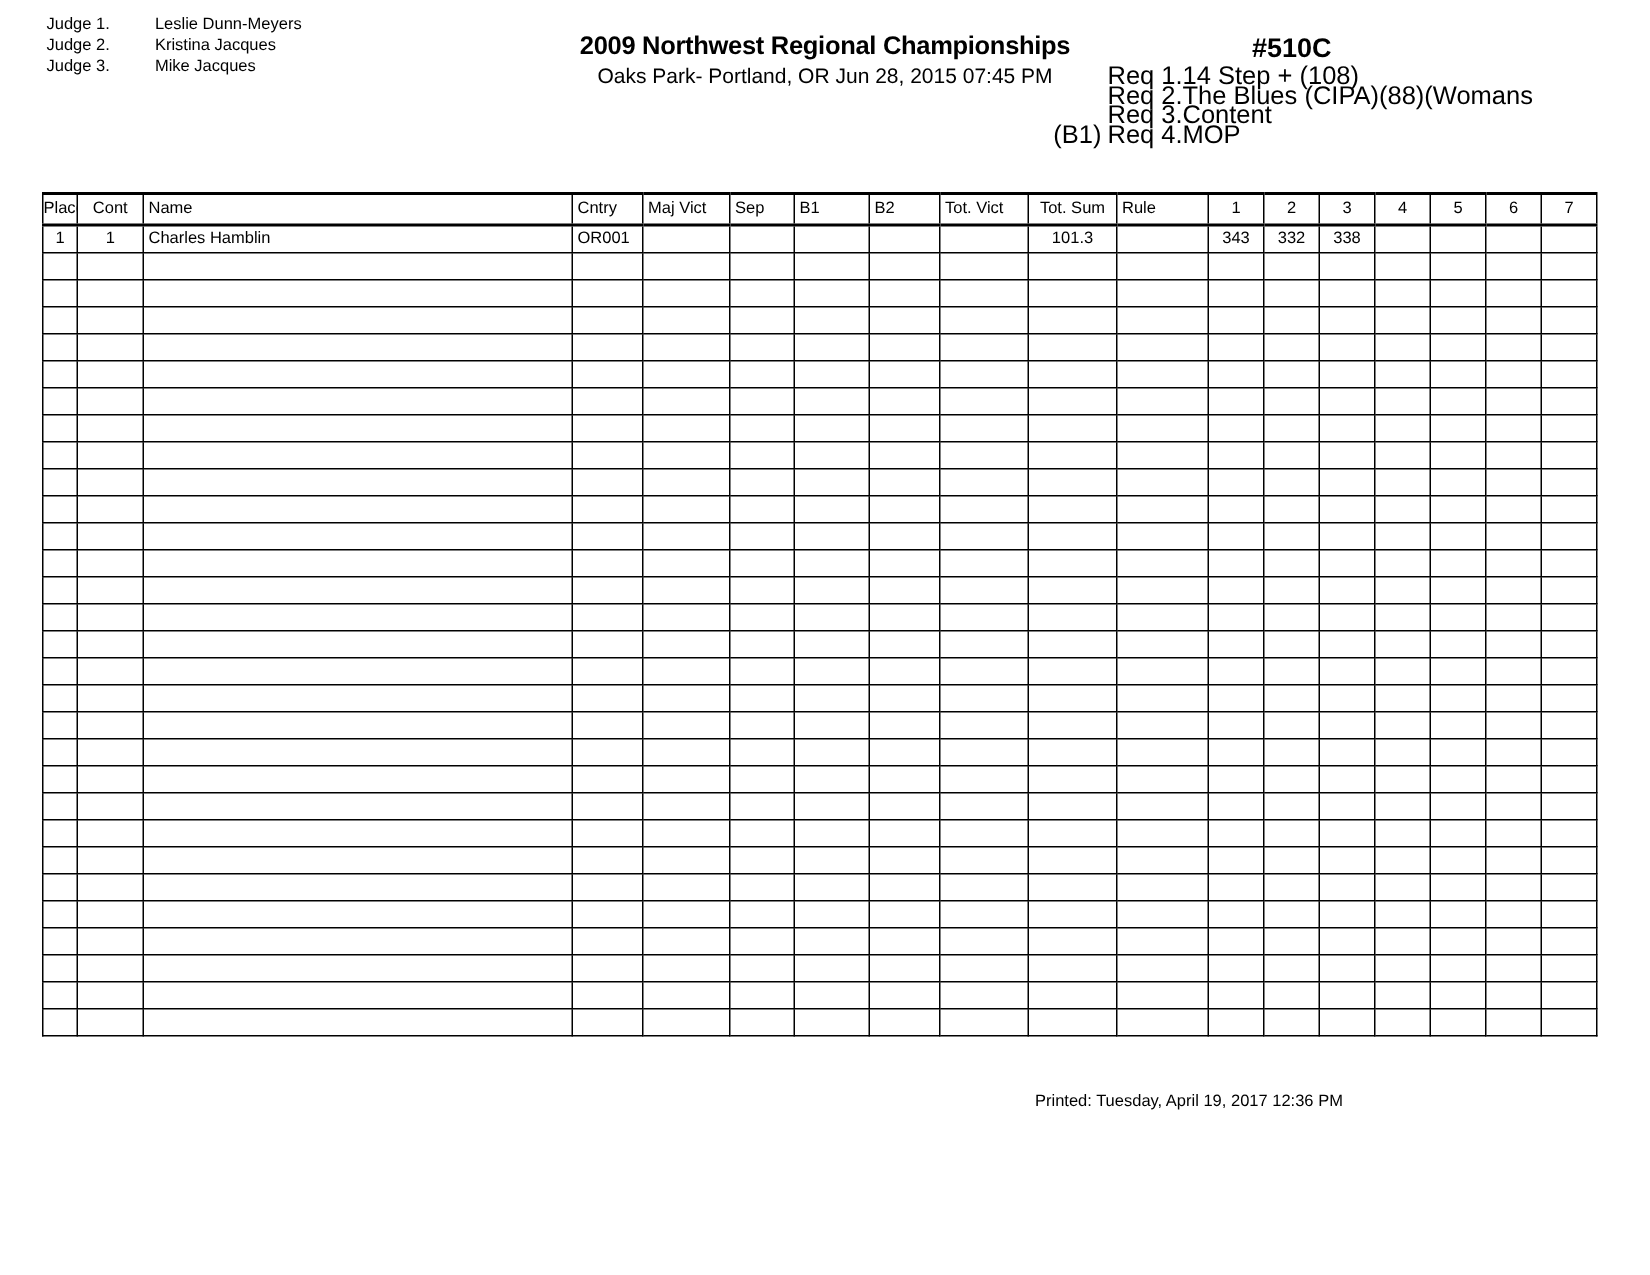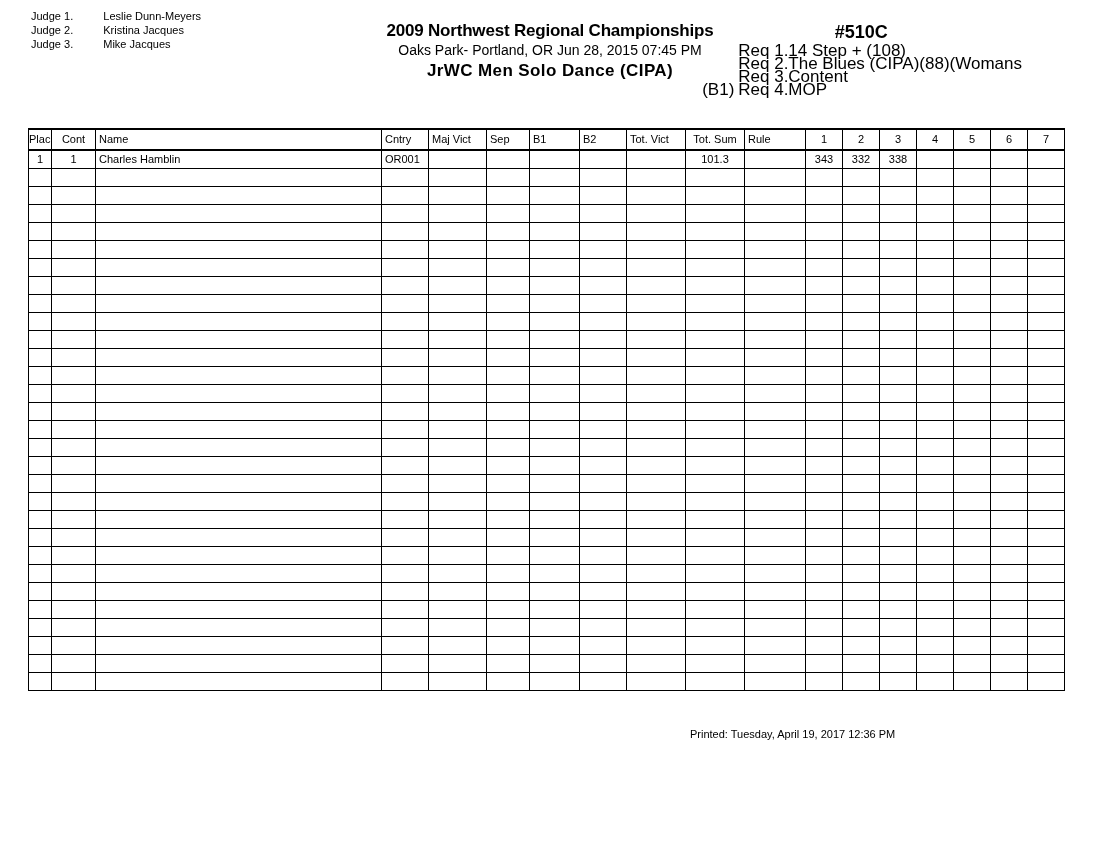--- a/index.html
+++ b/index.html
@@ -150,21 +150,20 @@
 
 <div id="judges">
     <span class="judge-line"><span class="judge-word">Judge  </span><span class="judge-num">1.  </span><span class="judge-name">Leslie Dunn-Meyers</span></span>
     <span class="judge-line"><span class="judge-word">Judge  </span><span class="judge-num">2.  </span><span class="judge-name">Kristina Jacques</span></span>
     <span class="judge-line"><span class="judge-word">Judge  </span><span class="judge-num">3.  </span><span class="judge-name">Mike Jacques</span></span>
   </div>
 
 <div id="title-block">
   <div id="event-title">2009 Northwest Regional Championships</div>
   <div id="event-venue">Oaks Park- Portland, OR  Jun 28, 2015  07:45 PM</div>
-  <div id="class-title">JrWC Men Solo Dance (CIPA)</div>
 </div>
 
 <div id="req-block">
   <div id="event-number">#510C</div>
   <div class="req-list" id="req-list">
       <span class="req-row"><span class="req-prefix"></span><span class="req-label">Req 1.</span><span class="req-text">14 Step + (108)</span></span>
       <span class="req-row"><span class="req-prefix"></span><span class="req-label">Req 2.</span><span class="req-text">The Blues (CIPA)(88)(Womans</span></span>
       <span class="req-row"><span class="req-prefix"></span><span class="req-label">Req 3.</span><span class="req-text">Content</span></span>
       <span class="req-row"><span class="req-prefix">(B1)</span><span class="req-label">Req 4.</span><span class="req-text">MOP</span></span>
     </div>

